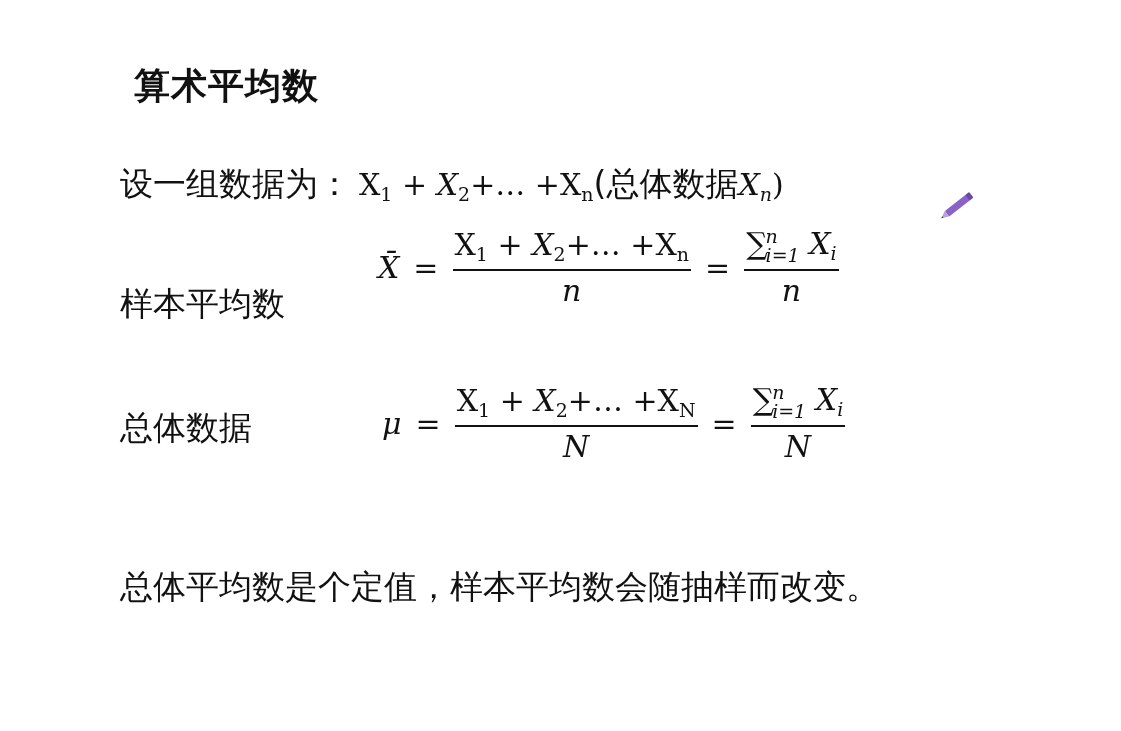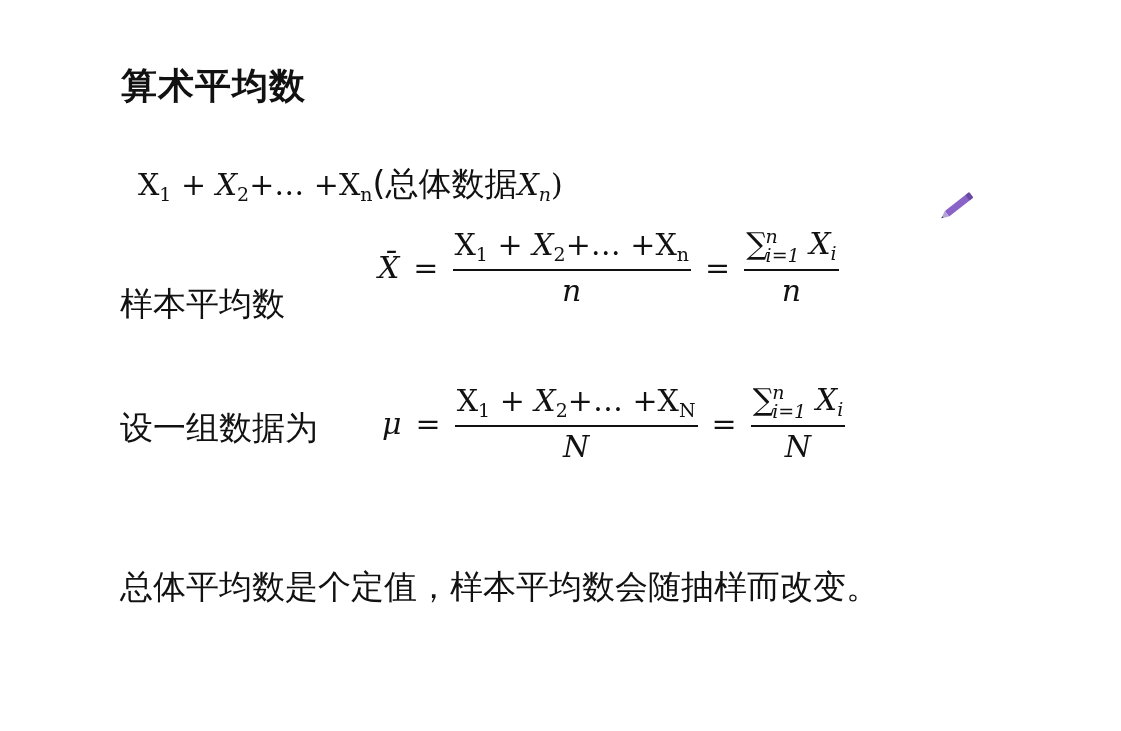--- a/index.html
+++ b/index.html
@@ -1,38 +1,39 @@
 <!DOCTYPE html>
 <html><head>
 <meta charset="utf-8">
 <style>
   html, body { margin:0; padding:0; }
   body { width:1121px; height:731px; background:#ffffff; position:relative; overflow:hidden;
          font-family:"DejaVu Sans", sans-serif; color:#111; }
   .abs { position:absolute; }
-  .title { left:121px; top:62px; font-size:36px; font-weight:bold; letter-spacing:1px; }
+  .title { left:134px; top:62px; font-size:36px; font-weight:bold; letter-spacing:1px; }
   .cn { font-size:33px; }
   .math { font-family:"DejaVu Serif", serif; font-size:30px; }
   .it { font-style:italic; }
   sub { font-size:19px; vertical-align:-6px; }
   .frac { display:inline-flex; flex-direction:column; align-items:center; vertical-align:middle;justify-content:space-between; }
   .num { padding:0 2px 4px 2px; border-bottom:2px solid #111; white-space:nowrap; }
   .den { padding-top:2px; }
   .sumstack { display:inline-flex; flex-direction:column; line-height:1; vertical-align:middle; margin-left:-2px; }
   .sumstack span { font-size:19px; font-style:italic; }
   .row { display:flex; align-items:center; }
   .eq { margin:0 14px; }
 </style>
 </head>
 <body>
 
 <div class="abs title">算术平均数</div>
 
 <div class="abs row" style="left:120px; top:162px;">
-  <span class="math" style="margin-left:18px;">
+  <span class="cn">设一组数据为：</span>
+  <span class="math" style="margin-left:8px;">
     <span>X</span><sub>1</sub><span> + </span><span class="it">X</span><sub>2</sub><span>+… +</span><span>X</span><sub>n</sub><span class="cn" style="font-family:'DejaVu Sans',sans-serif;">(总体数据</span><span class="it">X</span><sub class="it">n</sub><span>)</span>
   </span>
 </div>
 
 <div class="abs" style="left:936px; top:184px;">
   <svg width="46" height="42" viewBox="0 0 46 42">
     <g transform="rotate(-38 23 21)">
       <rect x="8" y="17" width="28" height="7" rx="1" fill="#8a63c8"></rect>
       <rect x="34" y="17" width="5" height="7" rx="1" fill="#6b4aa3"></rect>
       <polygon points="8,17 8,24 1,20.5" fill="#b7a3d8"></polygon>
@@ -52,21 +53,21 @@
   <span class="eq">=</span>
   <span class="frac">
     <span class="num"><span>∑</span><span class="sumstack">
           <span>n</span>
           <span>i=1</span>
         </span> <span class="it">X</span><sub class="it">i</sub></span>
     <span class="den it">n</span>
   </span>
 </div>
 
-<div class="abs cn" style="left:120px; top:406px;">设一组数据为</div>
+<div class="abs cn" style="left:120px; top:406px;">总体数据</div>
 <div class="abs row math" style="left:382px; top:382px;">
   <span class="it">μ</span>
   <span class="eq">=</span>
   <span class="frac">
     <span class="num"><span>X</span><sub>1</sub><span> + </span><span class="it">X</span><sub>2</sub><span>+… +</span><span>X</span><sub>N</sub></span>
     <span class="den it">N</span>
   </span>
   <span class="eq">=</span>
   <span class="frac">
     <span class="num"><span>∑</span><span class="sumstack">

